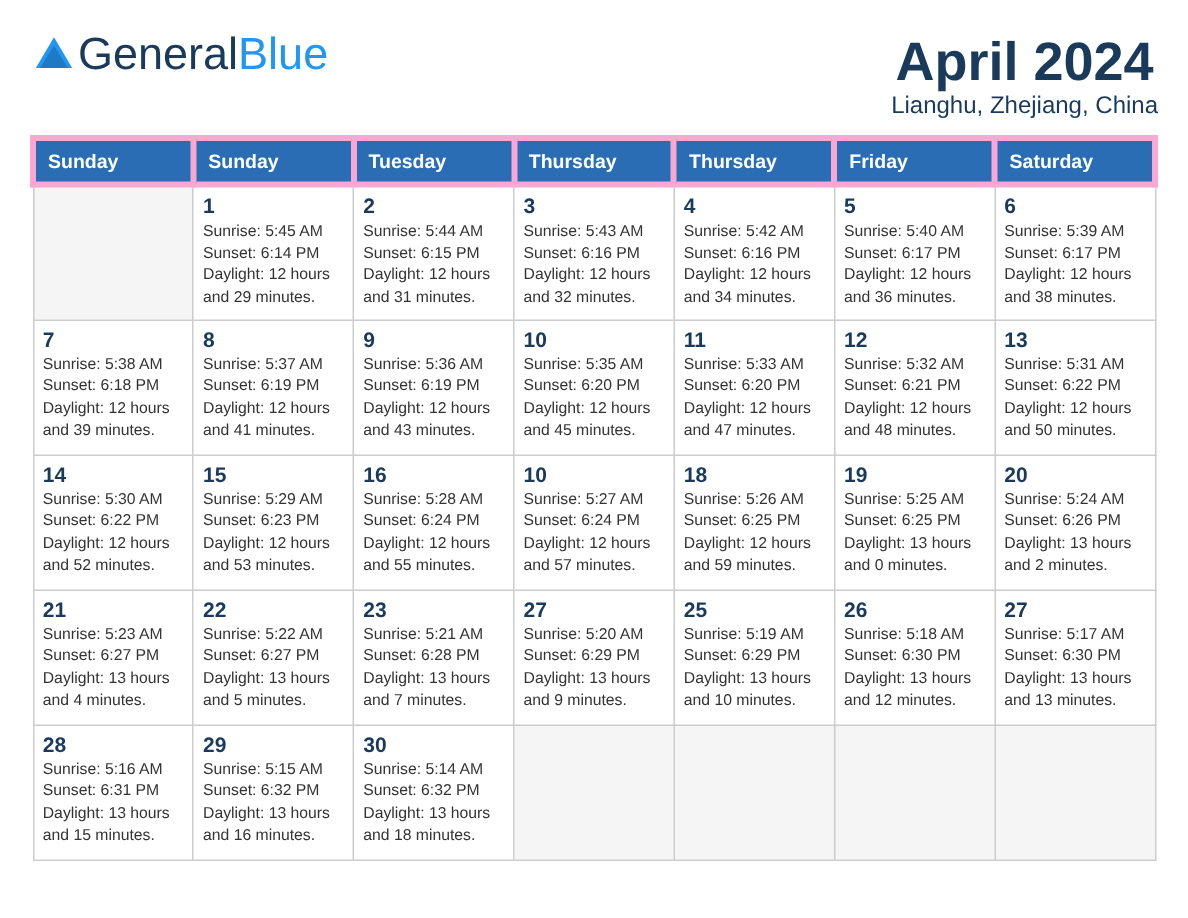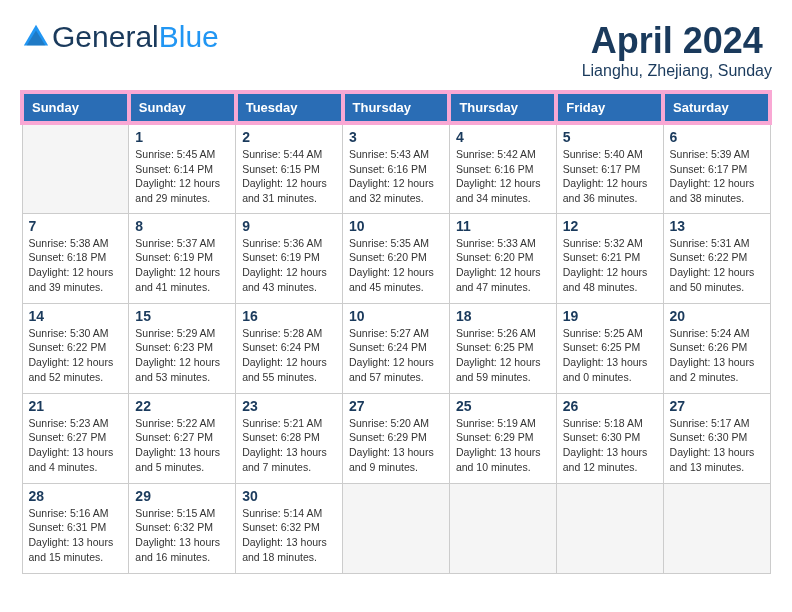--- a/index.html
+++ b/index.html
@@ -95,21 +95,21 @@
       <polygon points="15,8 25,24 5,24" fill="#1a3a5c" opacity="0.3"></polygon>
     </svg>
     <div>
       <div class="logo-text">
         <span style="color:#1a3a5c">General</span><span style="color:#2196f3">Blue</span>
       </div>
     </div>
   </div>
   <div class="title-block">
     <div class="month-title">April 2024</div>
-    <div class="location">Lianghu, Zhejiang, Sunday</div>
+    <div class="location">Lianghu, Zhejiang, China</div>
   </div>
 </div>
 
 <table class="calendar">
   <thead>
     <tr>
     <th>Sunday</th>
         <th>Sunday</th>
         <th>Tuesday</th>
         <th>Thursday</th>

